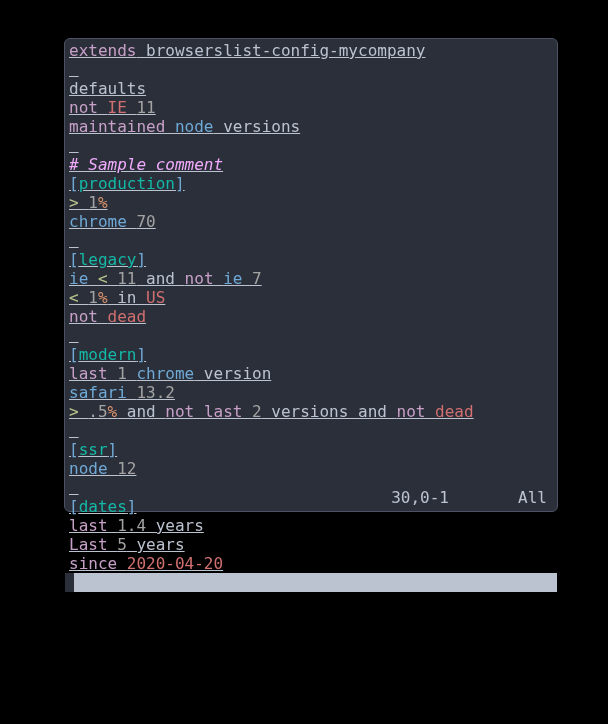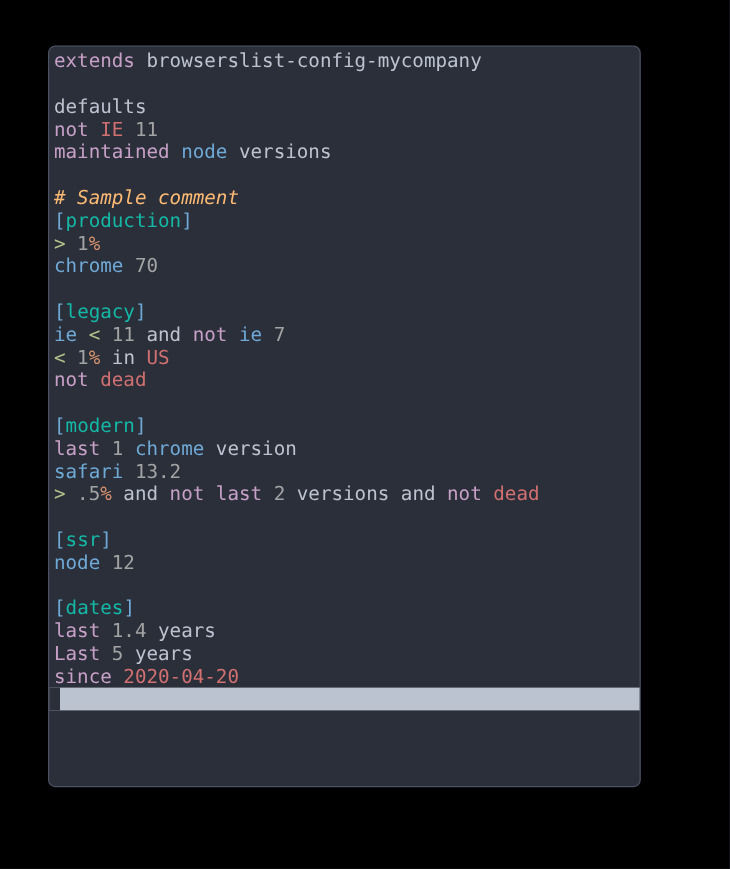--- a/index.html
+++ b/index.html
@@ -8,44 +8,45 @@
     background: #000;
     font-family: "Menlo", "Consolas", "DejaVu Sans Mono", monospace;
     font-size: 16px;
     line-height: 19px;
     width: 608px;
     height: 724px;
     overflow: hidden;
   }
   .editor {
     position: absolute;
-    left: 40px;
+    left: 64px;
     top: 38px;
     width: 494px;
-    height: 618px;
+    height: 474px;
     background: #2b2f3a;
     border: 1px solid #4a5263;
     border-radius: 6px;
     box-sizing: border-box;
     color: #bcc3d0;
+    text-decoration: underline;
   }
   .code {
     padding: 2px 4px 0 4px;
     white-space: pre;
   }
   .kw   { color: #c7a0c7; }    
   .sec  { color: #14b8a6; }    
   .br   { color: #6fa9d6; }    
   .name { color: #6fa9d6; }    
   .op   { color: #b7c38c; }    
   .num  { color: #a3a3a3; }    
   .pct  { color: #d9926d; }    
   .red  { color: #d07070; }    
   .pale { color: #bcc3d0; }
-  .comment { color: #fdba74; font-style: italic; }
+  .comment { color: #f0abfc; font-style: italic; }
   .cursor-row {
     background: #bcc3d0;
     height: 19px;
     margin: 0 0 0 0;
   }
   .cursor-cell {
     display: inline-block;
     width: 9px;
     height: 19px;
     background: #2b2f3a;
@@ -61,13 +62,17 @@
   }
   .status .pos { position: absolute; right: 104px; }
   .status .pct2 { position: absolute; right: 6px; }
 </style>
 </head>
 <body>
 
 <div class="editor">
   <div class="code" id="code"><div><span class="kw">extends</span><span class="pale"> browserslist-config-mycompany</span></div><div>&nbsp;</div><div><span class="pale">defaults</span></div><div><span class="kw">not </span><span class="red">IE </span><span class="num">11</span></div><div><span class="kw">maintained </span><span class="name">node</span><span class="pale"> versions</span></div><div>&nbsp;</div><div><span class="comment"># Sample comment</span></div><div><span class="br">[</span><span class="sec">production</span><span class="br">]</span></div><div><span class="op">&gt; </span><span class="num">1</span><span class="pct">%</span></div><div><span class="name">chrome </span><span class="num">70</span></div><div>&nbsp;</div><div><span class="br">[</span><span class="sec">legacy</span><span class="br">]</span></div><div><span class="name">ie </span><span class="op">&lt; </span><span class="num">11</span><span class="pale"> and </span><span class="kw">not </span><span class="name">ie </span><span class="num">7</span></div><div><span class="op">&lt; </span><span class="num">1</span><span class="pct">%</span><span class="pale"> in </span><span class="red">US</span></div><div><span class="kw">not </span><span class="red">dead</span></div><div>&nbsp;</div><div><span class="br">[</span><span class="sec">modern</span><span class="br">]</span></div><div><span class="kw">last </span><span class="num">1 </span><span class="name">chrome</span><span class="pale"> version</span></div><div><span class="name">safari </span><span class="num">13.2</span></div><div><span class="op">&gt; </span><span class="num">.5</span><span class="pct">%</span><span class="pale"> and </span><span class="kw">not last </span><span class="num">2</span><span class="pale"> versions and </span><span class="kw">not </span><span class="red">dead</span></div><div>&nbsp;</div><div><span class="br">[</span><span class="sec">ssr</span><span class="br">]</span></div><div><span class="name">node </span><span class="num">12</span></div><div>&nbsp;</div><div><span class="br">[</span><span class="sec">dates</span><span class="br">]</span></div><div><span class="kw">last </span><span class="num">1.4</span><span class="pale"> years</span></div><div><span class="kw">Last </span><span class="num">5</span><span class="pale"> years</span></div><div><span class="kw">since </span><span class="red">2020-04-20</span></div></div>
   <div class="cursor-row"><span class="cursor-cell"></span></div>
+  <div class="status">
+    <span class="pos">30,0-1</span>
+    <span class="pct2">All</span>
+  </div>
 </div>
 
 </body></html>

